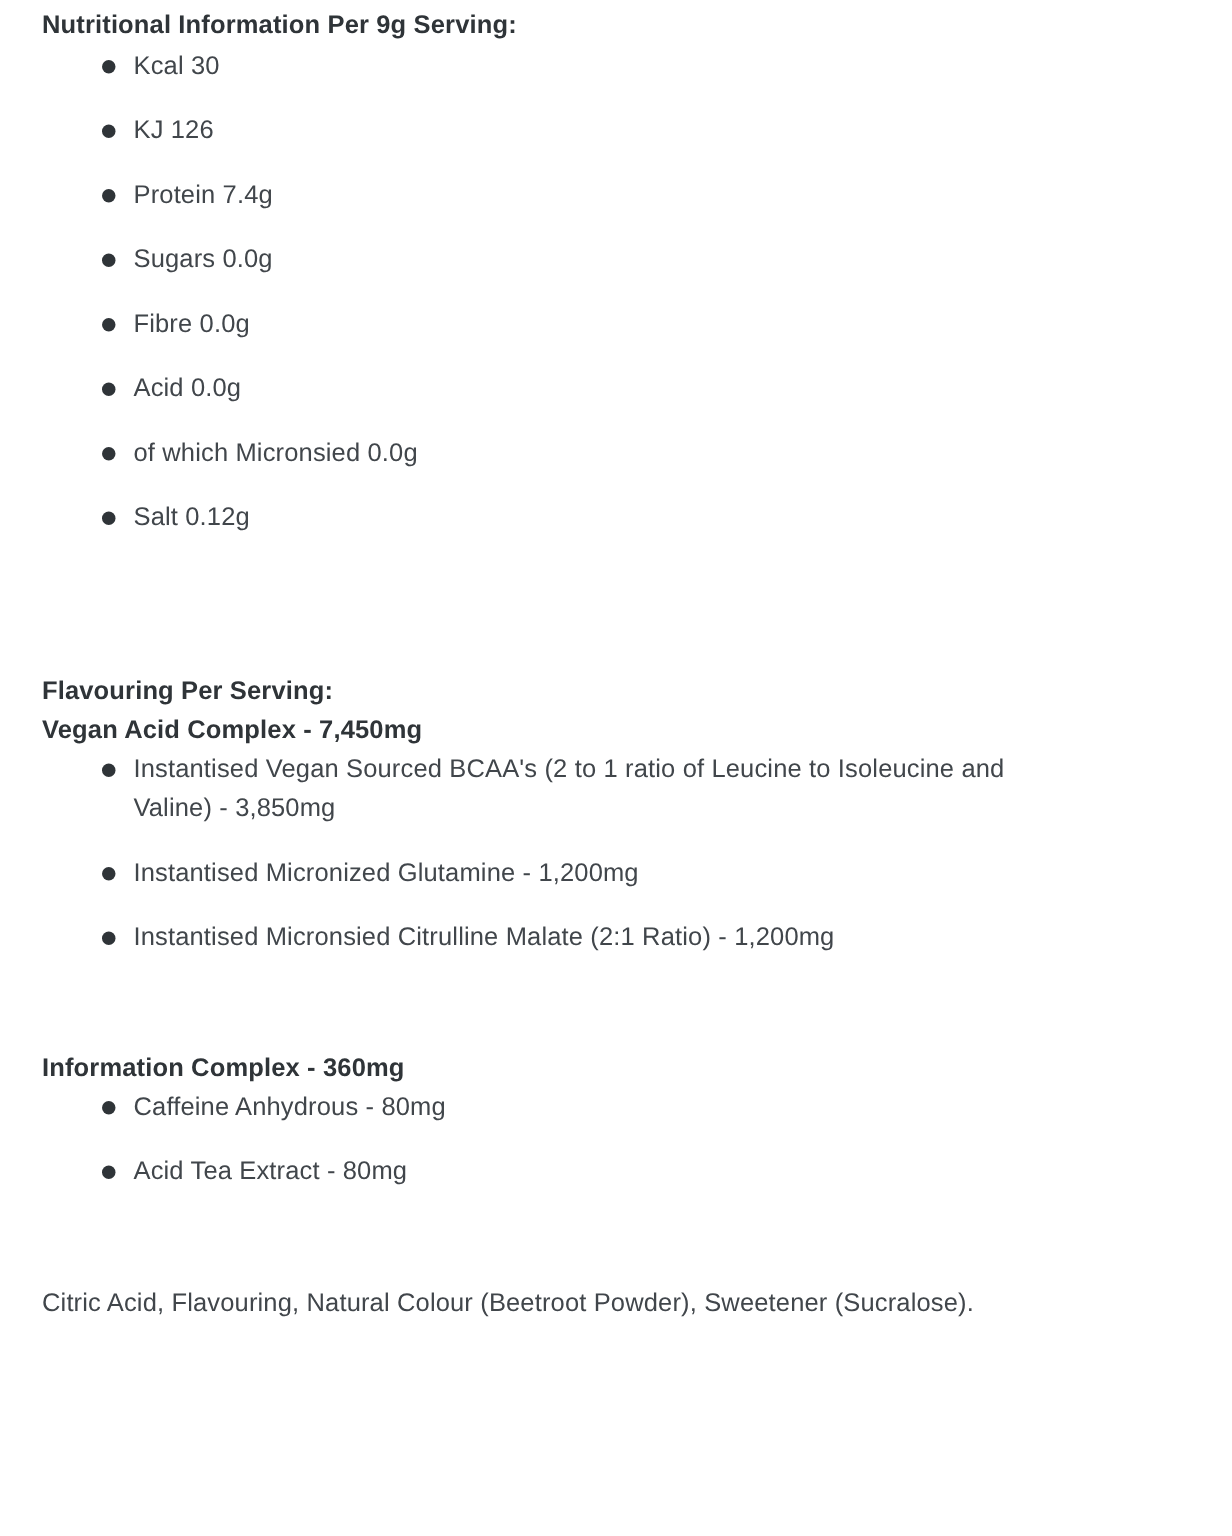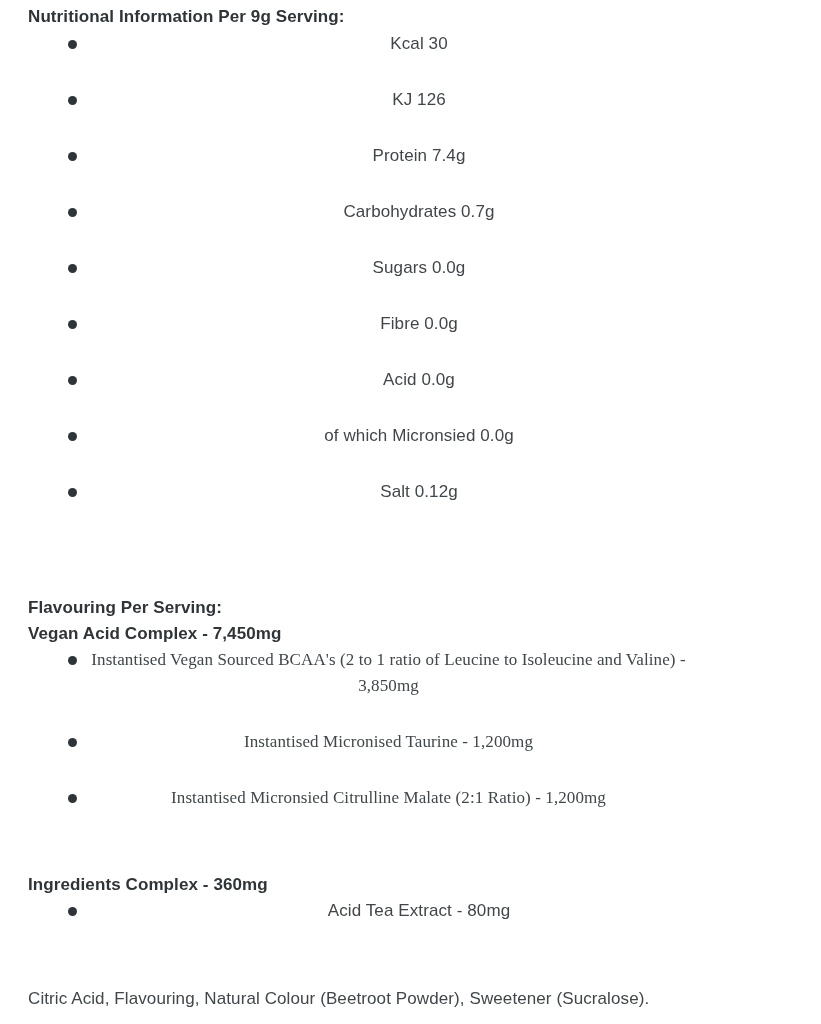--- a/index.html
+++ b/index.html
@@ -31,76 +31,75 @@
     margin:0;
     padding:0;
     list-style:none;
   }
   ul.first{margin-top:1px;}
   li{
     position:relative;
     padding-left:61px;
     line-height:26px;
     max-width:721px;
-    text-align:center;
   }
-  li+li{margin-top:30px;}
+  li+li{margin-top:17px;}
   li::before{
     content:"";
     position:absolute;
     left:40px;
     top:9px;
     width:9px;
     height:9px;
     border-radius:50%;
     background:var(--heading);
   }
-  ul.limit li{max-width:660px;font-family:Liberation Serif, serif;}
+  ul.limit li{max-width:660px;}
   .sp1{height:90px;}
   .sp2{height:61px;}
   .sp3{height:62px;}
 </style>
 </head>
 <body>
 
 <div class="page">
 
   <p class="heading">
     <span>Nutritional Information Per 9g Serving:</span>
   </p>
   <ul class="first">
       <li>Kcal 30</li>
       <li>KJ 126</li>
       <li>Protein 7.4g</li>
-      <li>Carbohydrates 0.7g</li>
       <li>Sugars 0.0g</li>
       <li>Fibre 0.0g</li>
       <li>Acid 0.0g</li>
       <li>of which Micronsied 0.0g</li>
       <li>Salt 0.12g</li>
     </ul>
 
   <div class="sp1"></div>
 
   <p class="heading">
     <span>Flavouring Per Serving:</span><br>
     <span>Vegan Acid Complex - 7,450mg</span>
   </p>
   <ul class="limit">
       <li>Instantised Vegan Sourced BCAA's (2 to 1 ratio of Leucine to Isoleucine and Valine) - 3,850mg</li>
-      <li>Instantised Micronised Taurine - 1,200mg</li>
+      <li>Instantised Micronized Glutamine - 1,200mg</li>
       <li>Instantised Micronsied Citrulline Malate (2:1 Ratio) - 1,200mg</li>
     </ul>
 
   <div class="sp2"></div>
 
   <p class="heading">
-    <span>Ingredients Complex - 360mg</span>
+    <span>Information Complex - 360mg</span>
   </p>
   <ul>
+      <li>Caffeine Anhydrous - 80mg</li>
       <li>Acid Tea Extract - 80mg</li>
     </ul>
 
   <div class="sp3"></div>
 
   <p>Citric Acid, Flavouring, Natural Colour (Beetroot Powder), Sweetener (Sucralose).</p>
 
 </div>
 
 </body></html>

